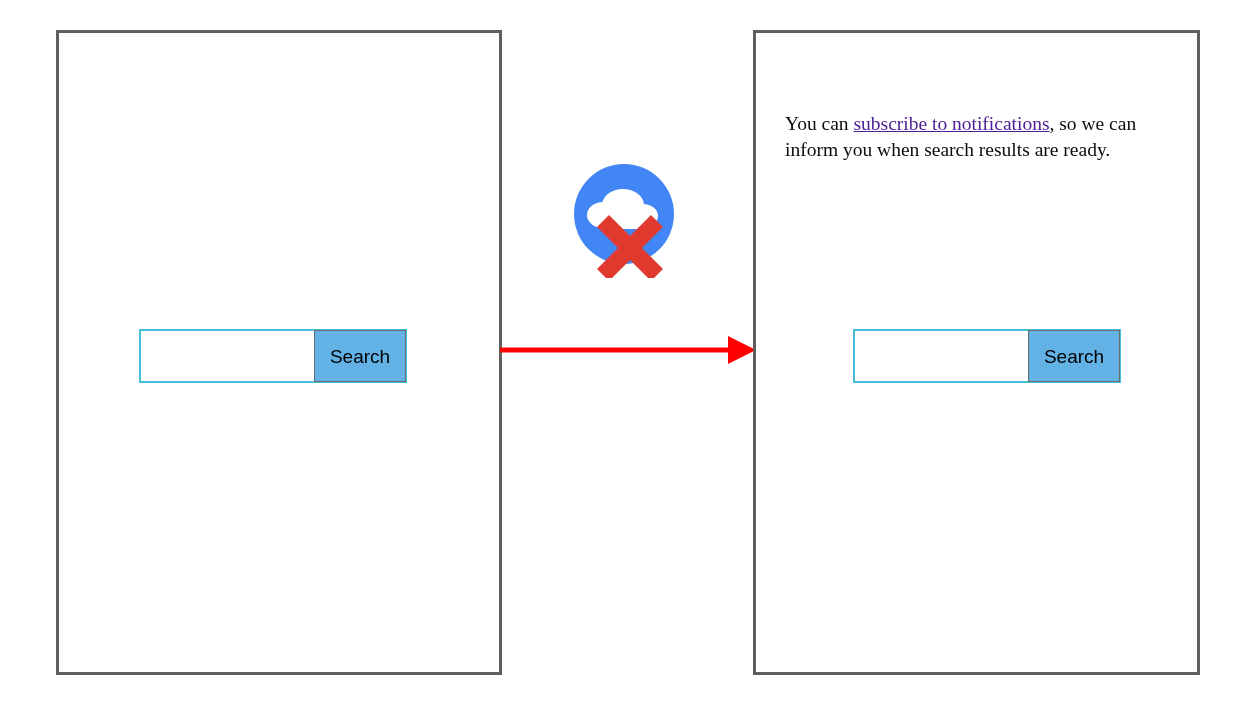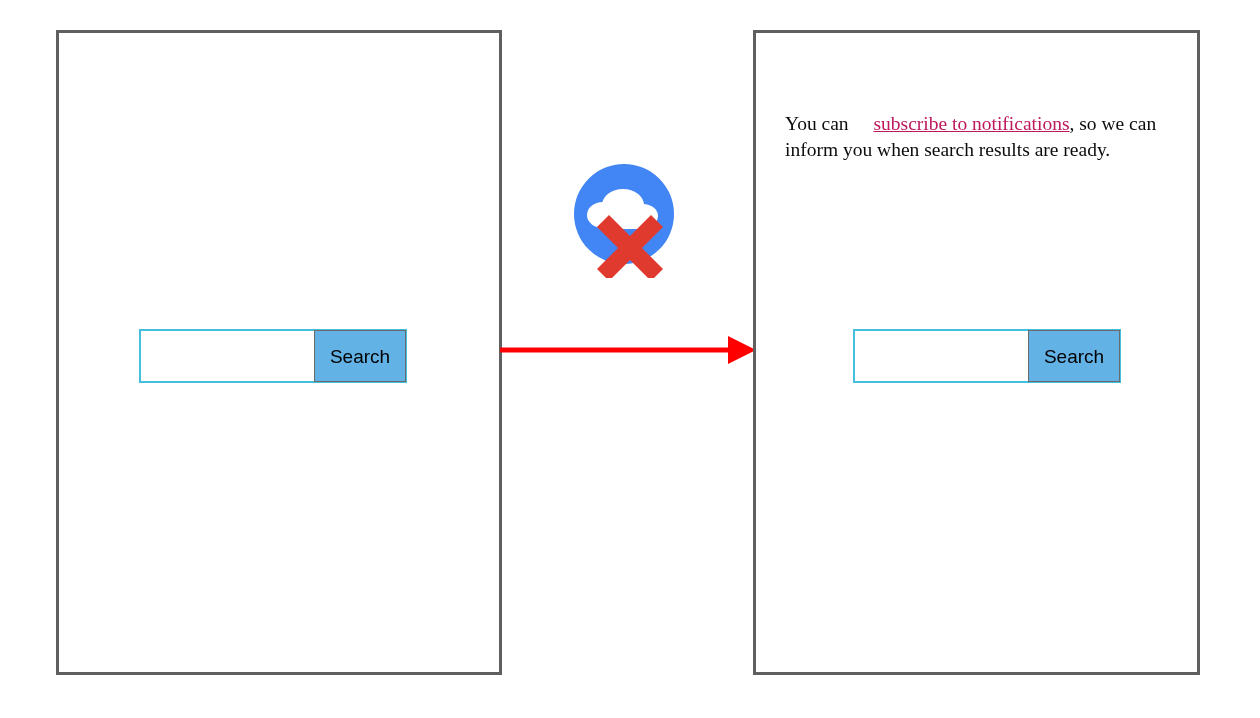--- a/index.html
+++ b/index.html
@@ -102,23 +102,22 @@
     line-height: 1.34;
     color: #0c0c0c;
   }
   .offline-message p {
     margin: 0 0 19px 0;
   }
   .offline-message p:last-child {
     margin-bottom: 0;
   }
   .offline-link {
-    color: #be185d;
+    color: #4c1d95;
     cursor: pointer;
-    margin-left: 20px;
   }
 
   
   .flow-arrow {
     position: absolute;
     left: 500px;
     top: 328px;
     width: 256px;
     height: 44px;
   }

